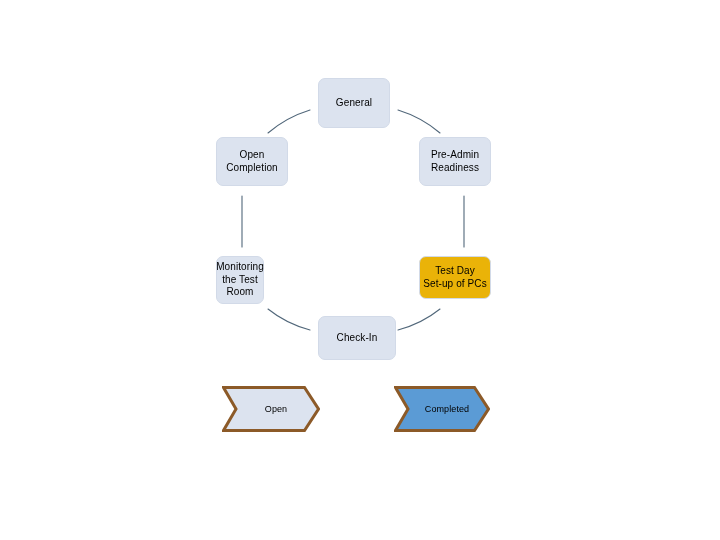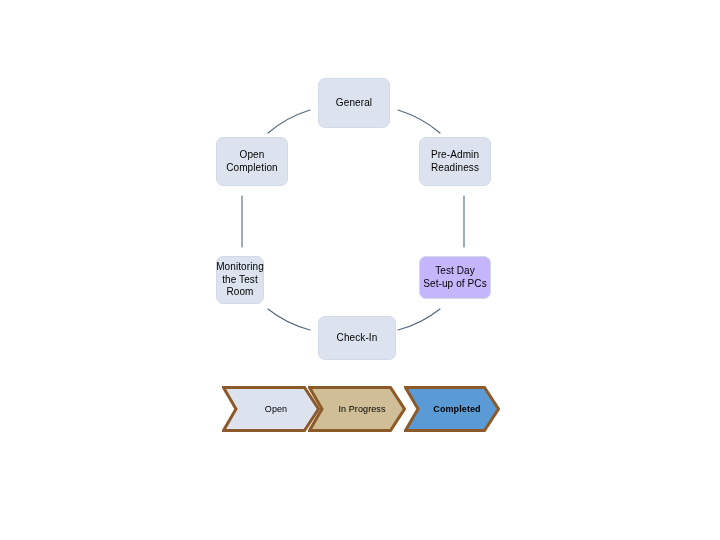--- a/index.html
+++ b/index.html
@@ -101,44 +101,38 @@
         <path d="M 440 309 Q 421.73006735829495 323.6888819772312 398 330" stroke="#51677a"></path>
         <path d="M 310 330 Q 286.29938707096153 323.70793177315295 268 309" stroke="#51677a"></path>
         <path d="M 242 247 L 242 196" stroke="#51677a"></path>
       </g>
   </svg>
 
   <div id="nodes">
       <div class="node" style="left: 318px; top: 78px; width: 72px; height: 50px; background: rgb(220, 227, 239); border-color: rgb(210, 218, 232);"><span class="node-label">General</span></div>
       <div class="node" style="left: 419px; top: 137px; width: 72px; height: 49px; background: rgb(220, 227, 239); border-color: rgb(210, 218, 232);"><span class="node-label">Pre-Admin
 Readiness</span></div>
-      <div class="node" style="left: 419px; top: 256px; width: 72px; height: 43px; background: #c4b5fd; border-color: rgb(210, 218, 232);"><span class="node-label">Test Day
+      <div class="node" style="left: 419px; top: 256px; width: 72px; height: 43px; background: #eab308; border-color: rgb(210, 218, 232);"><span class="node-label">Test Day
 Set-up of PCs</span></div>
       <div class="node" style="left: 318px; top: 316px; width: 78px; height: 44px; background: rgb(220, 227, 239); border-color: rgb(210, 218, 232);"><span class="node-label">Check-In</span></div>
       <div class="node" style="left: 216px; top: 256px; width: 48px; height: 48px; background: rgb(220, 227, 239); border-color: rgb(210, 218, 232);"><span class="node-label">Monitoring
 the Test
 Room</span></div>
       <div class="node" style="left: 216px; top: 137px; width: 72px; height: 49px; background: rgb(220, 227, 239); border-color: rgb(210, 218, 232);"><span class="node-label">Open
 Completion</span></div>
     </div>
 
   <div id="process-bar">
       <div class="chevron" style="left: 0px; width: 98px; z-index: 3;">
         <svg width="98" height="46" viewBox="0 0 98 46">
           <polygon points="1.5,1.5 82.5,1.5 96.5,23.0 82.5,44.5 1.5,44.5 14.0,23.0" fill="#dce3ef" stroke="#8c5a28" stroke-width="3" stroke-linejoin="miter"></polygon>
         </svg>
         <span class="chevron-label">Open</span>
       </div>
-      <div class="chevron" style="left: 86px; width: 98px; z-index: 2;">
-        <svg width="98" height="46" viewBox="0 0 98 46">
-          <polygon points="1.5,1.5 82.5,1.5 96.5,23.0 82.5,44.5 1.5,44.5 14.0,23.0" fill="#cfbe96" stroke="#8c5a28" stroke-width="3" stroke-linejoin="miter"></polygon>
-        </svg>
-        <span class="chevron-label">In Progress</span>
-      </div>
-      <div class="chevron" style="left: 182px; width: 96px; z-index: 1; font-weight: bold;">
+      <div class="chevron" style="left: 172px; width: 96px; z-index: 1;">
         <svg width="96" height="46" viewBox="0 0 96 46">
           <polygon points="1.5,1.5 80.5,1.5 94.5,23.0 80.5,44.5 1.5,44.5 14.0,23.0" fill="#5b9bd5" stroke="#8c5a28" stroke-width="3" stroke-linejoin="miter"></polygon>
         </svg>
         <span class="chevron-label">Completed</span>
       </div>
     </div>
 
 </div>
 
 </body></html>

